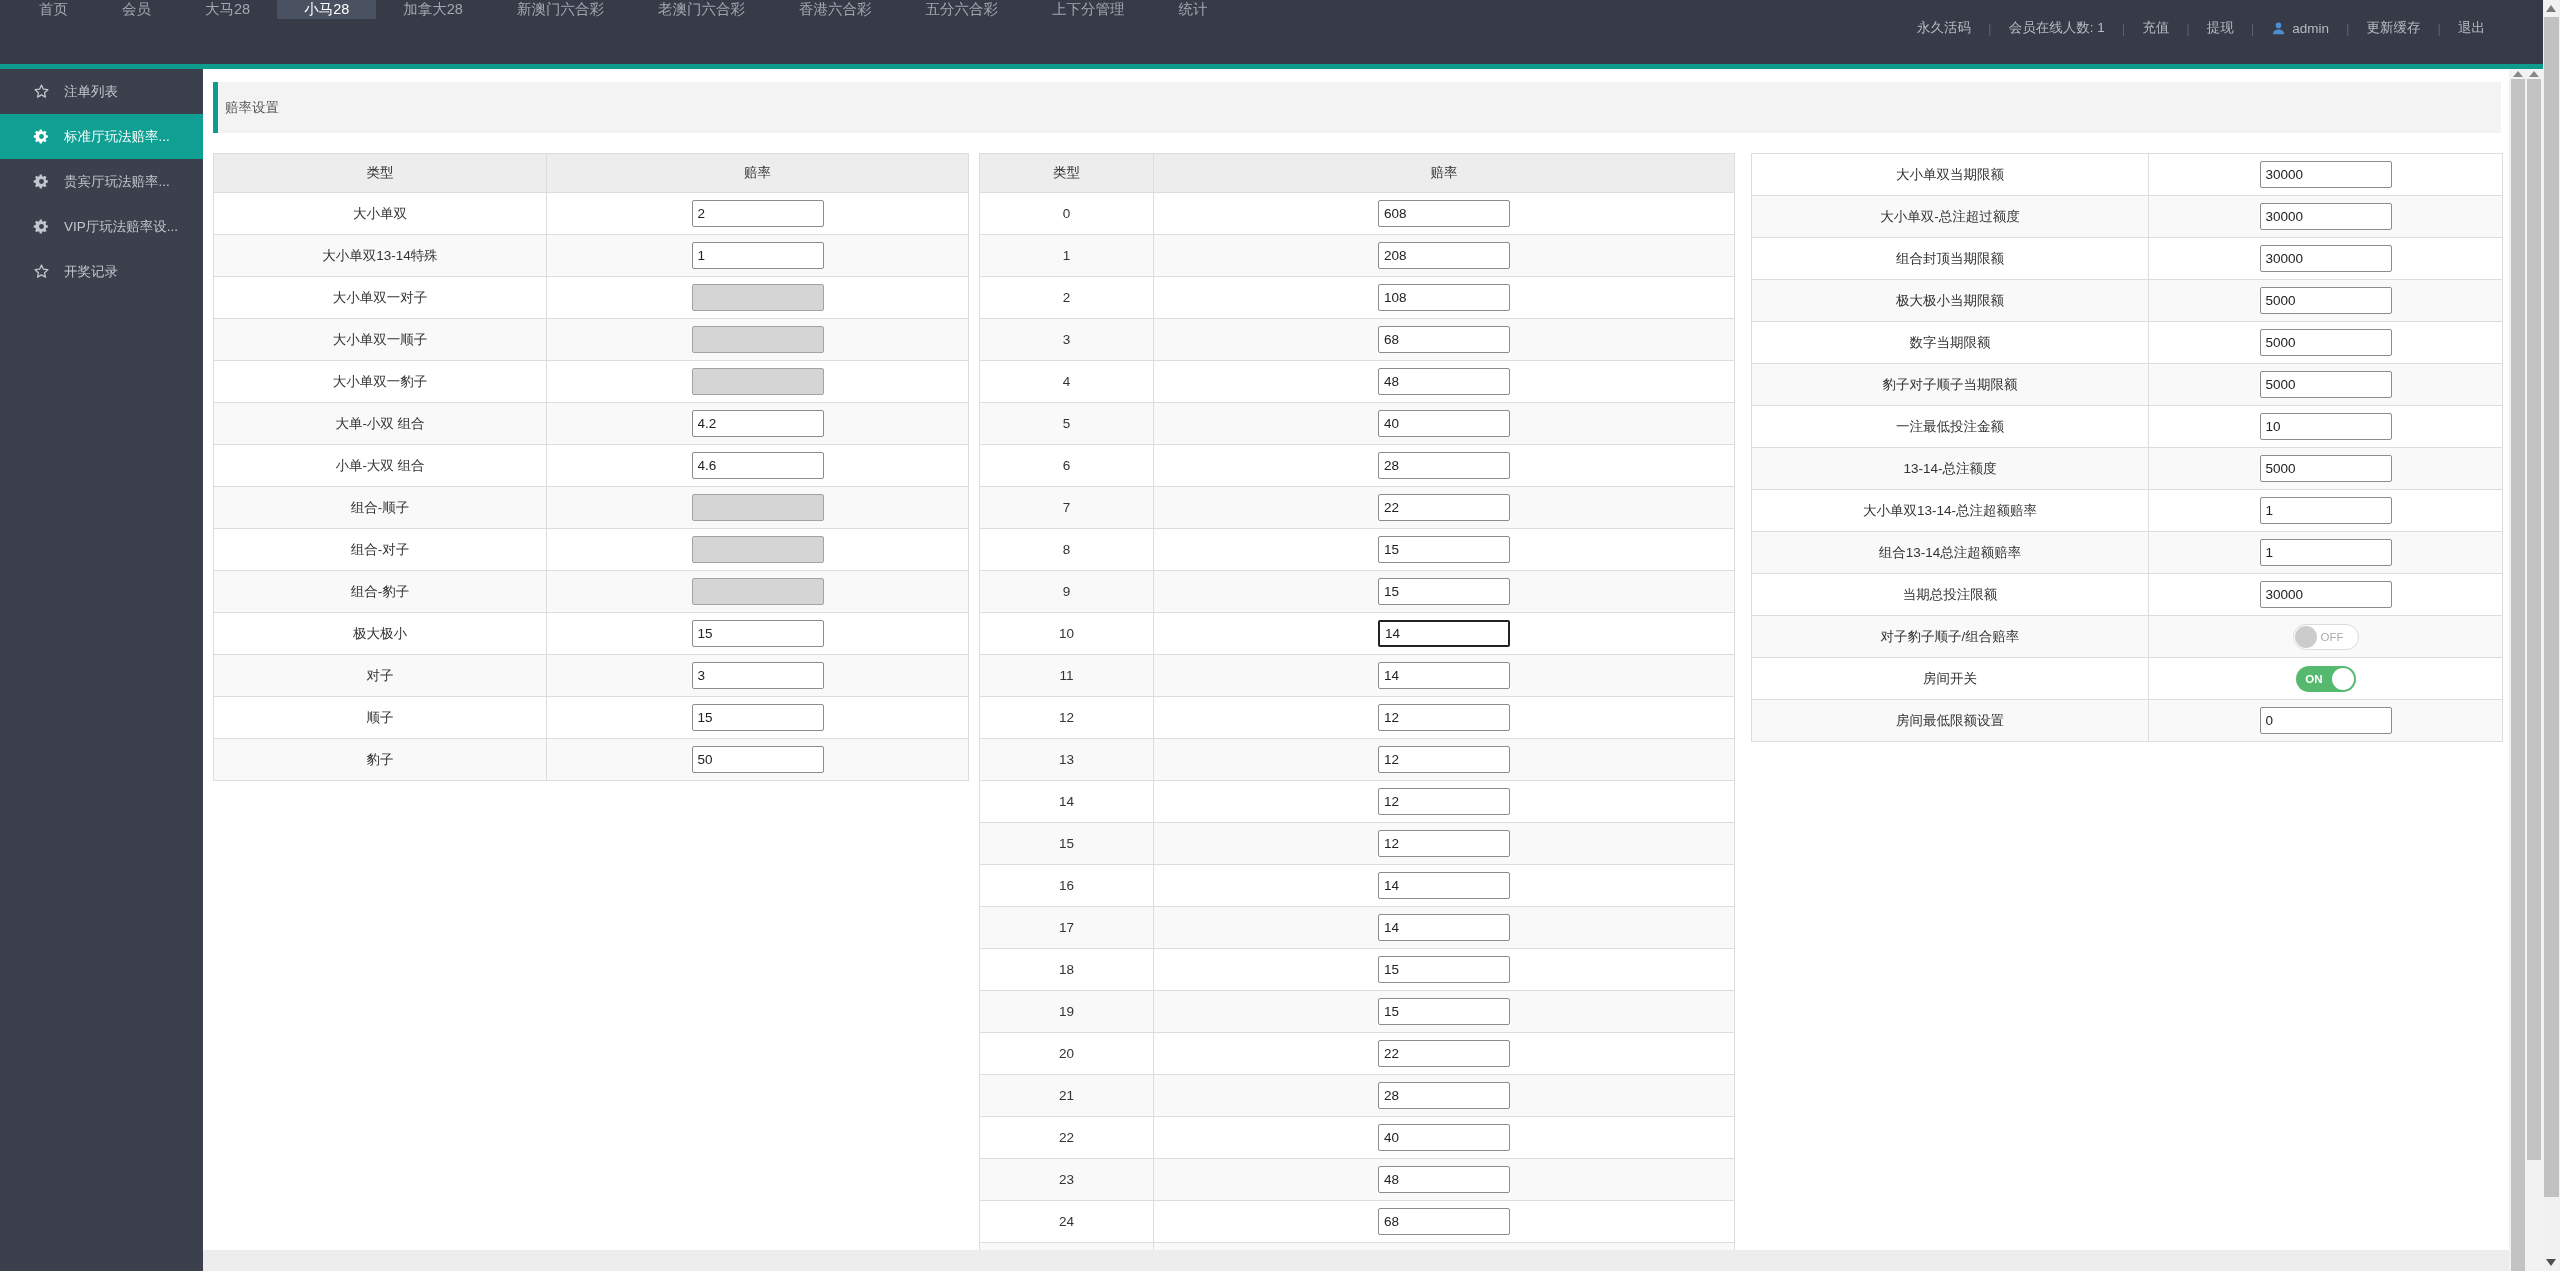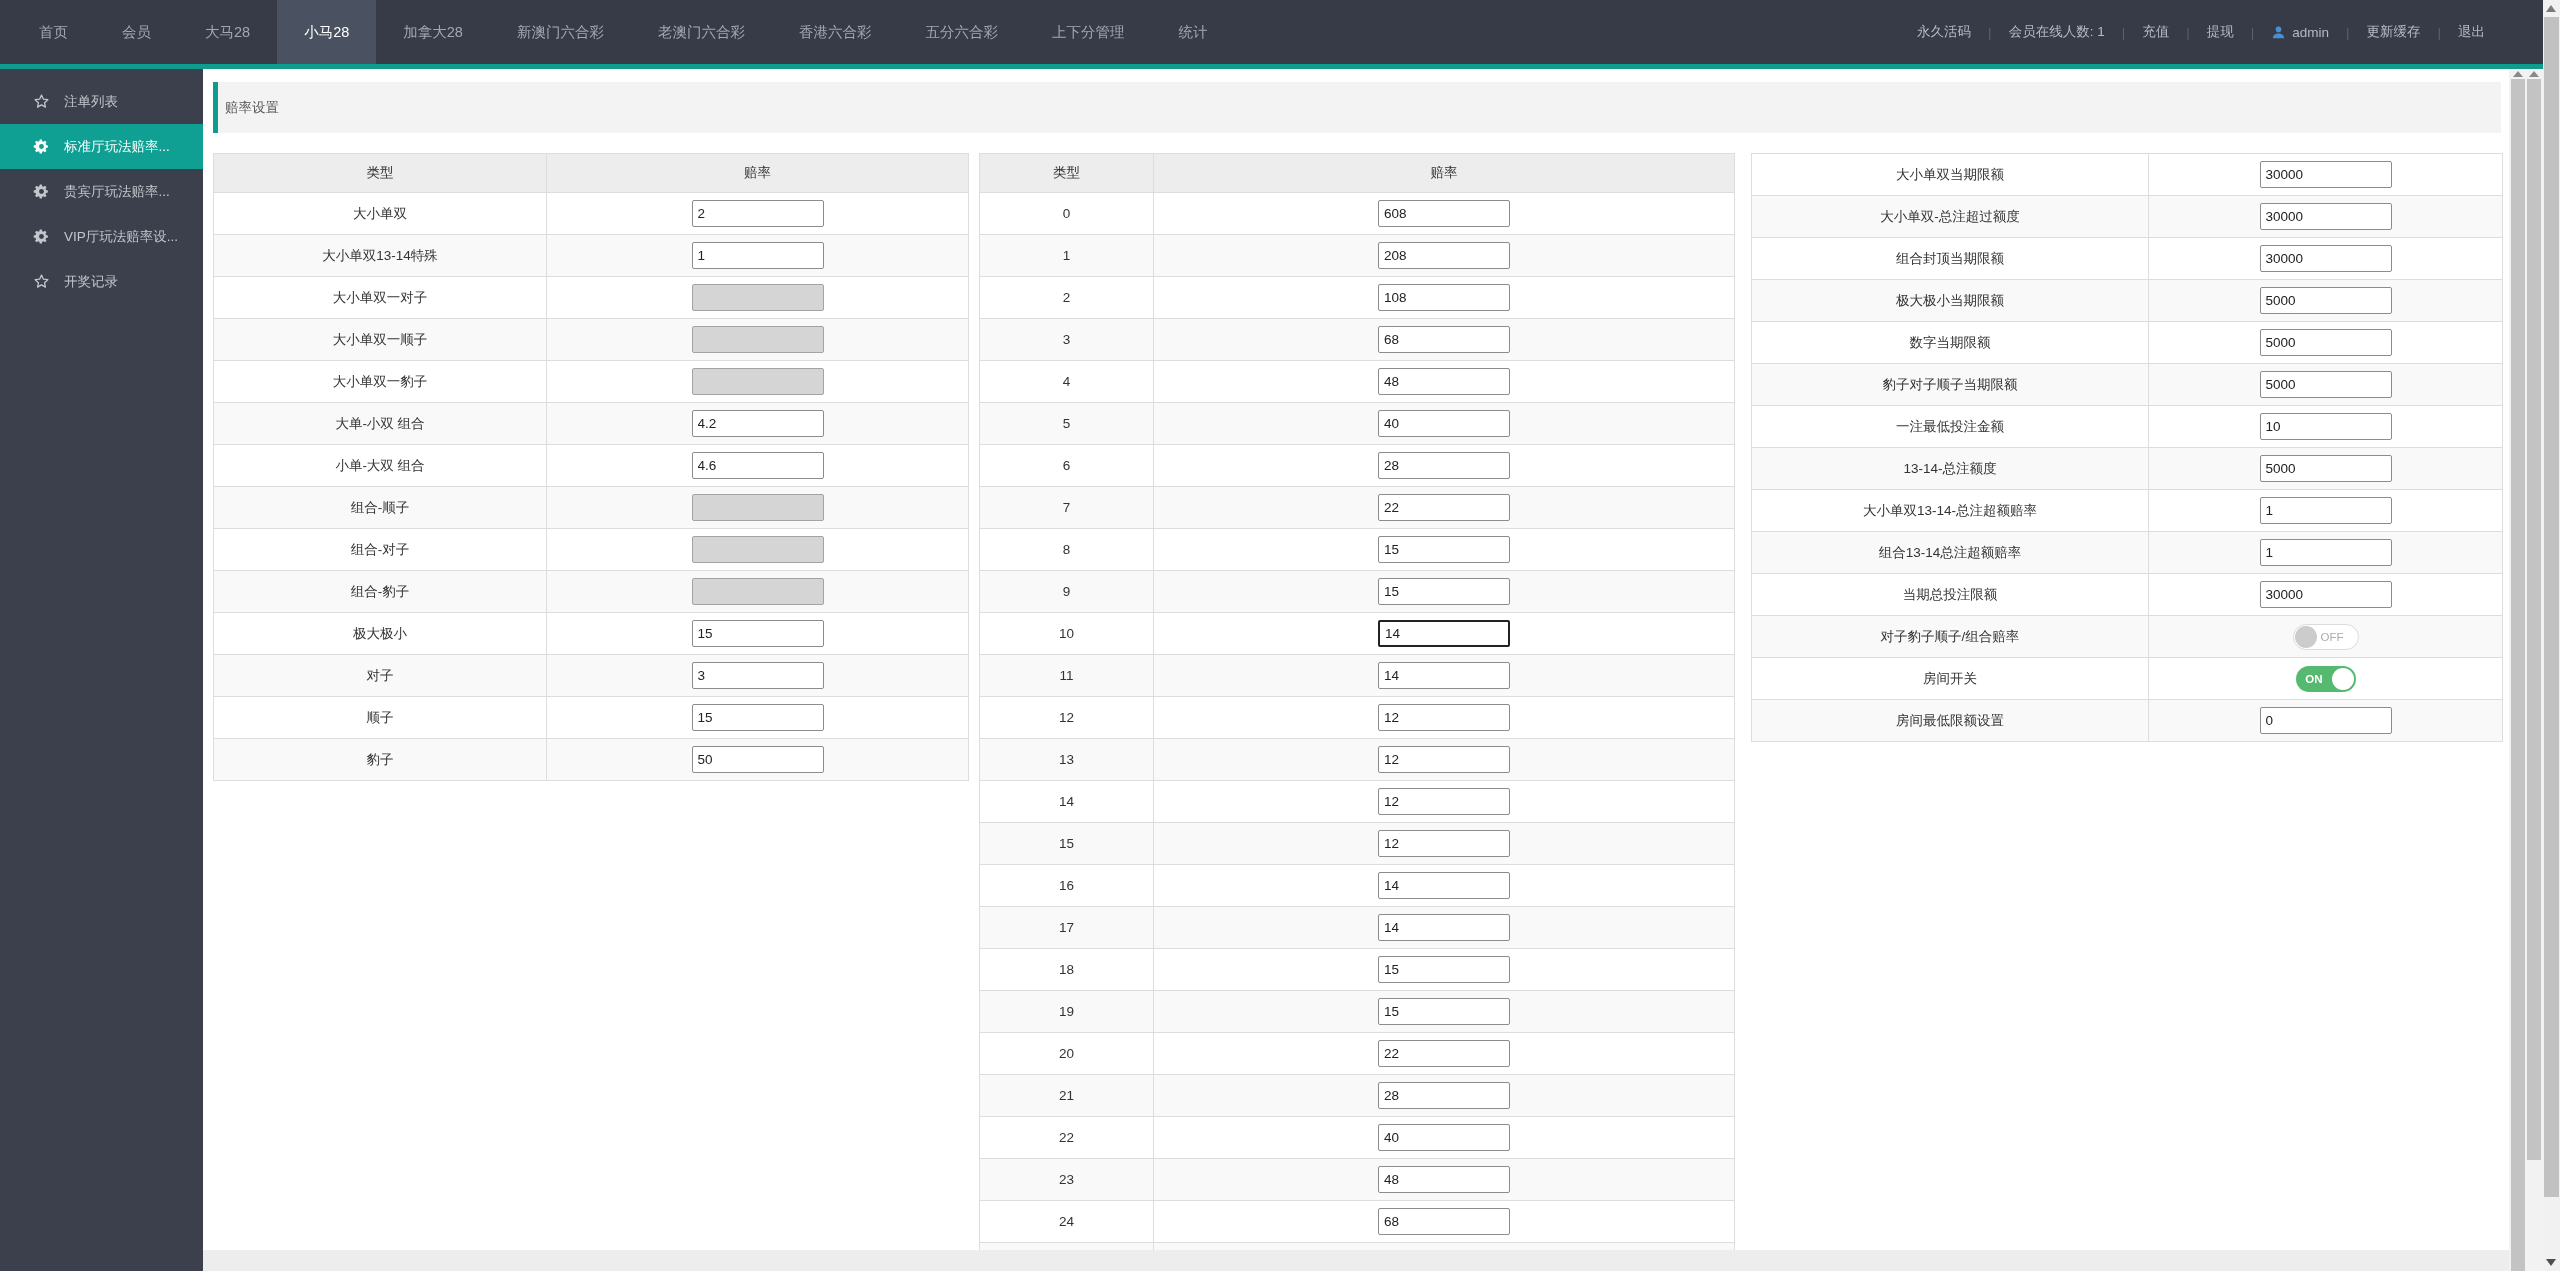--- a/index.html
+++ b/index.html
@@ -2,31 +2,31 @@
 <html><head>
 <meta charset="utf-8">
 <style>
   html,body{margin:0;padding:0;}
   body{
     width:2560px;height:1271px;position:relative;overflow:hidden;
     background:#ffffff;font-family:"Liberation Sans",sans-serif;
     -webkit-font-smoothing:antialiased;
   }
   
-  .topnav{position:absolute;left:0;top:0;width:2543px;height:64px;background:#363B47;display:flex;align-items:stretch;}
+  .topnav{position:absolute;left:0;top:0;width:2543px;height:64px;background:#363B47;display:flex;align-items:stretch;flex-direction:column;}
   .nav-items{display:flex;padding-left:12px;}
   .nav-item{padding:0 27px;display:flex;align-items:center;color:#A2A7B0;font-size:14.5px;cursor:pointer;white-space:nowrap;}
   .nav-item.active{background:#4A5160;color:#ffffff;}
   .teal-line{position:absolute;left:0;top:64px;width:2543px;height:5px;background:#0E9C8F;}
   .nav-right{margin-left:auto;display:flex;align-items:center;padding-right:58px;color:#B6BAC2;font-size:13.5px;}
   .nav-right .sep{color:#5A6170;margin:0 17px;}
   .nav-right-item{display:flex;align-items:center;gap:6px;cursor:pointer;white-space:nowrap;}
   .nav-right-item svg{width:15px;height:15px;}
   
-  .sidebar{position:absolute;left:0;top:69px;width:203px;bottom:0;background:#3B404C;padding-top:10px;box-sizing:border-box;}
+  .sidebar{position:absolute;left:0;top:69px;width:203px;bottom:0;background:#3B404C;padding-top:0;box-sizing:border-box;}
   .side-item{height:45px;display:flex;align-items:center;gap:14px;padding-left:33px;color:#C3C7CD;font-size:13.5px;cursor:pointer;white-space:nowrap;}
   .side-item.active{background:#0FA093;color:#ffffff;}
   .side-item svg{width:17px;height:17px;flex:none;}
   
   .content-bg{position:absolute;left:203px;top:69px;width:2306px;height:1202px;background:#ffffff;}
   .panel-header{position:absolute;left:213px;top:82px;width:2288px;height:51px;background:#F3F3F3;border-left:5px solid #0E9C8F;box-sizing:border-box;display:flex;align-items:center;}
   .panel-title{font-size:13.5px;color:#555555;padding-left:7px;}
   
   table.grid{position:absolute;border-collapse:collapse;table-layout:fixed;font-size:13.5px;color:#333333;background:#701a75;}
   .grid th,.grid td{border:1px solid #DDDDDD;text-align:center;padding:0;overflow:hidden;}

